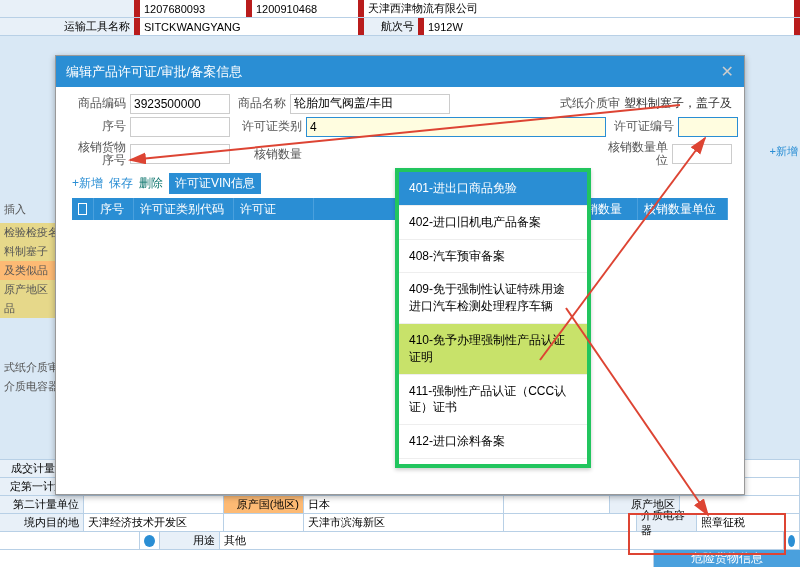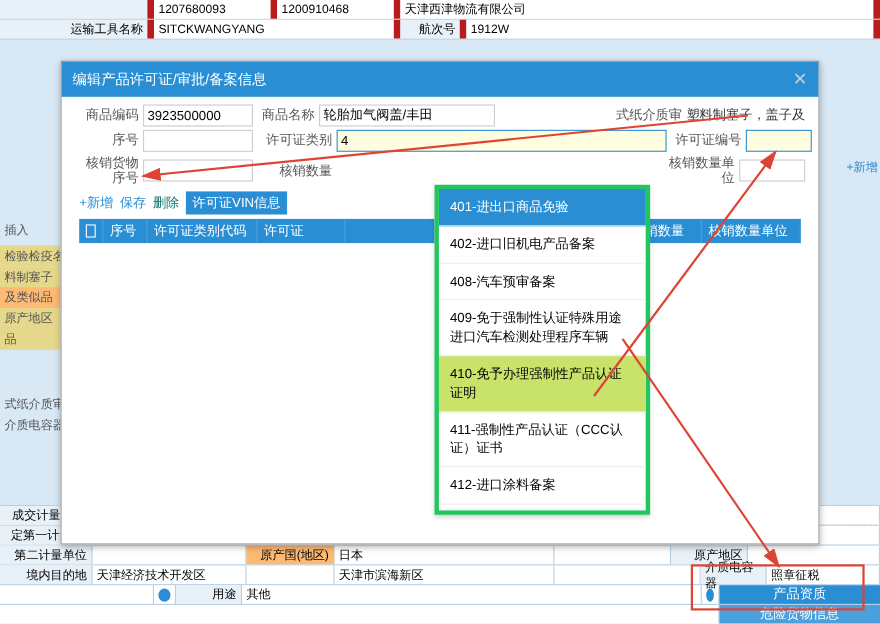--- a/index.html
+++ b/index.html
@@ -236,19 +236,18 @@
   <div class="bottom-row">
     <div class="bottom-cell" style="width:140px"></div>
     <div class="bottom-cell" style="width:20px;justify-content:center">
         <span style="display:inline-block;width:12px;height:12px;border-radius:50%;background:#2a8ed4"></span>
       </div>
     <div class="bottom-cell" style="width:60px;background:#e8f0f8;justify-content:flex-end">用途</div>
     <div class="bottom-cell" style="flex:1">其他</div>
     <div class="bottom-cell" style="width:16px;justify-content:center">
         <span style="display:inline-block;width:12px;height:12px;border-radius:50%;background:#2a8ed4"></span>
       </div>
-    <div class="bottom-button" style="width:146px">产品资质</div>
   </div>
   <div class="bottom-row">
     <div class="bottom-cell" style="flex:1"></div>
     <div class="bottom-button" style="width:146px;background:#4aa0dd">危险货物信息</div>
   </div>
 </div>
 
 </body></html>

